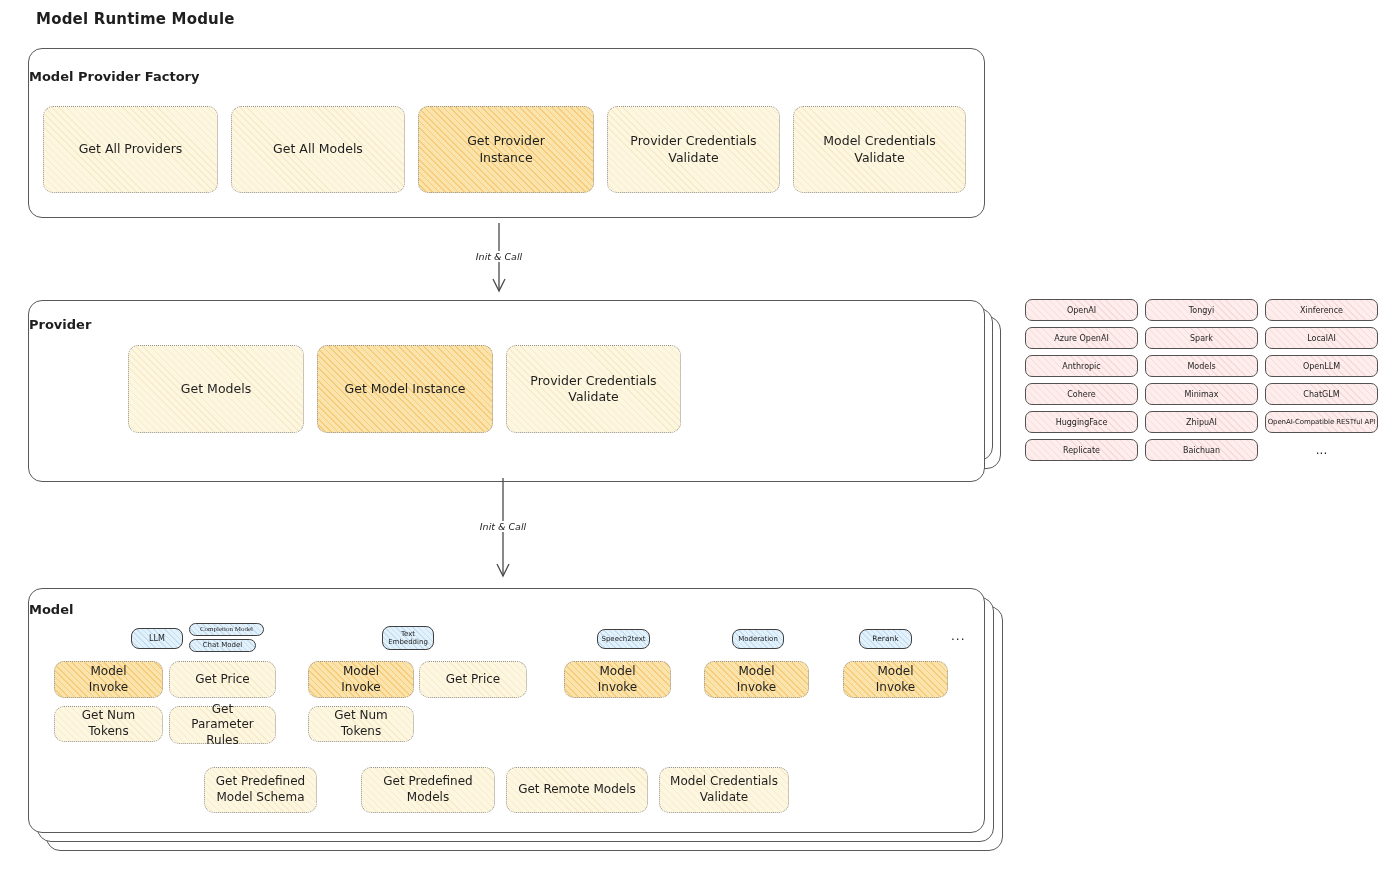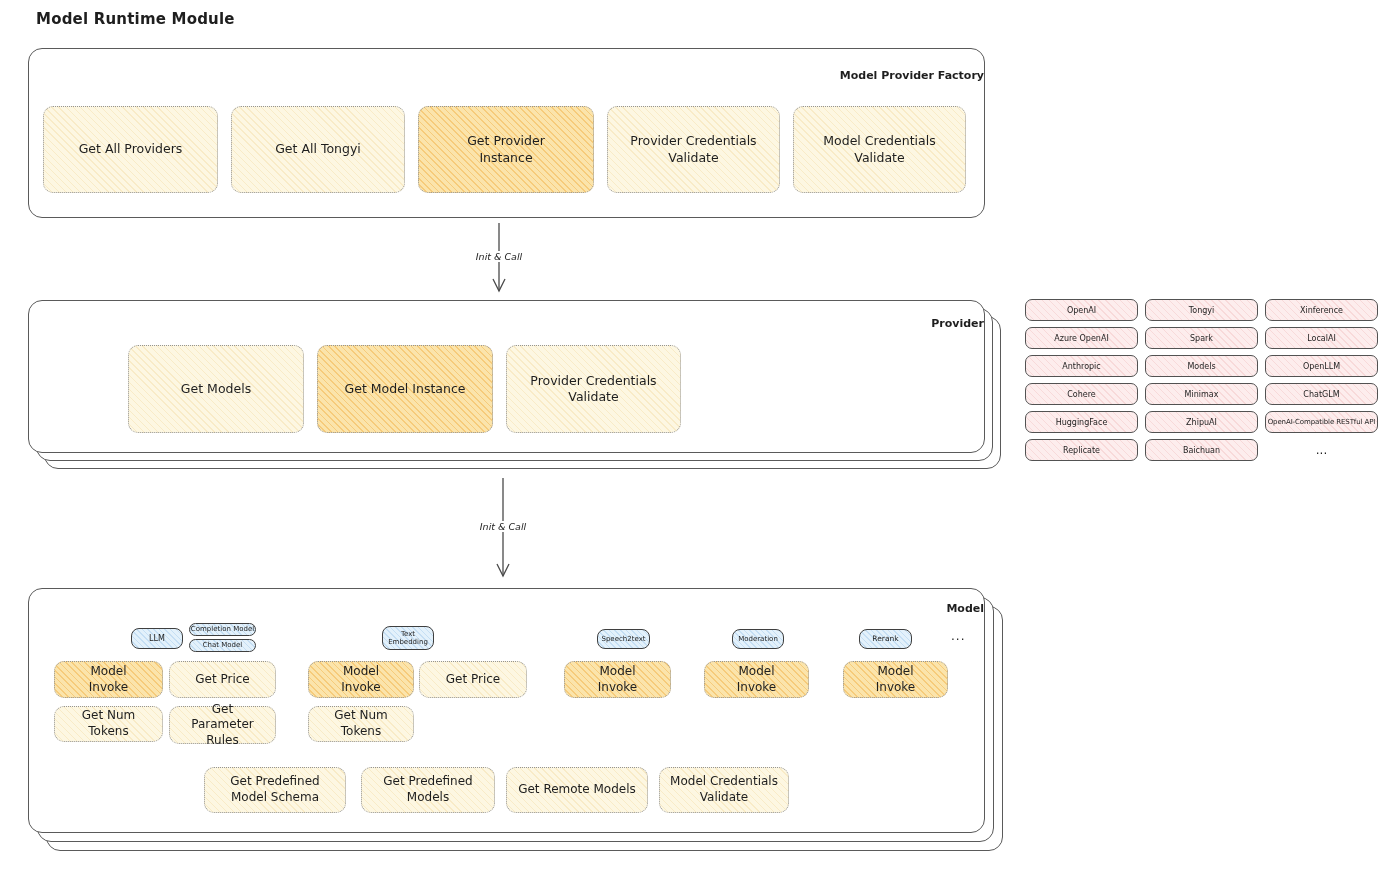--- a/index.html
+++ b/index.html
@@ -1,21 +1,21 @@
 <!DOCTYPE html>
 <html><head>
 <meta charset="utf-8">
 <style>
   html,body{margin:0;padding:0;background:#fff;}
   .canvas{position:relative;width:1393px;height:880px;background:#ffffff;overflow:hidden;
           font-family:"DejaVu Sans",sans-serif;color:#1e1e1e;}
   .page-title{position:absolute;left:36px;top:10px;font-size:15px;font-weight:700;letter-spacing:.2px;}
 
   .frame{position:absolute;background:#fff;border:1.3px solid #5a5a5a;border-radius:14px;box-sizing:border-box;}
-  .frame-title{position:absolute;left:0;width:100%;text-align:right;font-size:11px;font-weight:600;}
+  .frame-title{position:absolute;left:0;width:100%;text-align:left;font-size:13px;font-weight:600;}
 
   .row{position:absolute;display:flex;}
 
   .node{border:1.4px dotted #949494;border-radius:10px;box-sizing:border-box;
         background-color:#fdf7e2;
         background-image:repeating-linear-gradient(45deg,rgba(233,185,90,.20) 0 1px,transparent 1px 5px);
         display:flex;align-items:center;justify-content:center;text-align:center;
         font-size:12.5px;line-height:1.3;padding:2px 20px;}
   .node.hl{background-color:#fbe4ab;
         background-image:repeating-linear-gradient(45deg,rgba(238,165,48,.40) 0 1.2px,transparent 1.2px 4.5px);}
@@ -45,36 +45,36 @@
 <body>
 
 <div class="canvas">
 
   <div class="page-title">Model Runtime Module</div>
 
   <div class="frame" style="left:28px;top:48px;width:957px;height:170px;">
     <div class="frame-title" style="top:20px;">Model Provider Factory</div>
     <div class="row" style="left:14px;top:57px;gap:13px;">
       <div class="node" style="width:175px;height:87px;">Get All Providers</div>
-      <div class="node" style="width:174px;height:87px;">Get All Tongyi</div>
+      <div class="node" style="width:174px;height:87px;">Get All Models</div>
       <div class="node hl" style="width:176px;height:87px;">Get Provider Instance</div>
       <div class="node" style="width:173px;height:87px;">Provider Credentials Validate</div>
       <div class="node" style="width:173px;height:87px;">Model Credentials Validate</div>
     </div>
   </div>
 
   <svg class="arrow" style="left:459px;top:223px;" width="80" height="74">
     <line x1="40" y1="0" x2="40" y2="68" stroke="#4a4a4a" stroke-width="1.3"></line>
     <polyline points="34,56 40,68 46,56" fill="none" stroke="#4a4a4a" stroke-width="1.3"></polyline>
   </svg>
   <div class="arrow-label" style="left:499px;top:251px;">Init &amp; Call</div>
 
   <div class="frame" style="left:44px;top:316px;width:957px;height:153px;"></div>
   <div class="frame" style="left:36px;top:308px;width:957px;height:153px;"></div>
-  <div class="frame" style="left:28px;top:300px;width:957px;height:153px;">
+  <div class="frame" style="left:28px;top:300px;width:957px;height:182px;">
     <div class="frame-title" style="top:16px;">Provider</div>
     <div class="row" style="left:99px;top:44px;gap:13px;">
       <div class="node" style="width:176px;height:88px;padding:2px 20px;">Get Models</div>
       <div class="node hl" style="width:176px;height:88px;padding:2px 12px;">Get Model Instance</div>
       <div class="node" style="width:175px;height:88px;padding:2px 12px;">Provider Credentials Validate</div>
     </div>
   </div>
 
   <div class="logo-grid">
     <div class="pill">OpenAI</div>
@@ -102,40 +102,40 @@
     <polyline points="34,86 40,98 46,86" fill="none" stroke="#4a4a4a" stroke-width="1.3"></polyline>
   </svg>
   <div class="arrow-label" style="left:503px;top:521px;">Init &amp; Call</div>
 
   <div class="frame" style="left:46px;top:606px;width:957px;height:245px;"></div>
   <div class="frame" style="left:37px;top:597px;width:957px;height:245px;"></div>
   <div class="frame" style="left:28px;top:588px;width:957px;height:245px;">
     <div class="frame-title" style="top:13px;">Model</div>
 
     <div class="tag" style="left:102px;top:39px;width:52px;height:21px;font-size:8px;">LLM</div>
-    <div class="tag" style="left:160px;top:34px;width:67px;height:13px;">Completion Model</div>
+    <div class="tag" style="left:160px;top:34px;width:75px;height:13px;font-family:Liberation Serif, serif;">Completion Model</div>
     <div class="tag" style="left:160px;top:50px;width:67px;height:13px;">Chat Model</div>
     <div class="tag" style="left:353px;top:37px;width:52px;height:24px;padding:1px 6px;box-sizing:border-box;">Text Embedding</div>
     <div class="tag" style="left:568px;top:40px;width:53px;height:20px;">Speech2text</div>
     <div class="tag" style="left:703px;top:40px;width:52px;height:20px;">Moderation</div>
     <div class="tag" style="left:830px;top:40px;width:53px;height:20px;font-size:7.5px;">Rerank</div>
     <div class="ellipsis" style="left:922px;top:40px;">...</div>
 
     <div class="node abs hl" style="left:25px;top:72px;width:109px;height:37px;">Model Invoke</div>
     <div class="node abs" style="left:140px;top:72px;width:107px;height:37px;">Get Price</div>
     <div class="node abs" style="left:25px;top:117px;width:109px;height:36px;">Get Num Tokens</div>
     <div class="node abs" style="left:140px;top:117px;width:107px;height:38px;">Get Parameter Rules</div>
 
     <div class="node abs hl" style="left:279px;top:72px;width:106px;height:37px;">Model Invoke</div>
     <div class="node abs" style="left:390px;top:72px;width:108px;height:37px;">Get Price</div>
     <div class="node abs" style="left:279px;top:117px;width:106px;height:36px;">Get Num Tokens</div>
 
     <div class="node abs hl" style="left:535px;top:72px;width:107px;height:37px;">Model Invoke</div>
     <div class="node abs hl" style="left:675px;top:72px;width:105px;height:37px;">Model Invoke</div>
     <div class="node abs hl" style="left:814px;top:72px;width:105px;height:37px;">Model Invoke</div>
 
-    <div class="node abs" style="left:175px;top:178px;width:142px;height:46px;padding:2px 6px;">Get Predefined Model Schema</div>
+    <div class="node abs" style="left:175px;top:178px;width:113px;height:46px;padding:2px 6px;">Get Predefined Model Schema</div>
     <div class="node abs" style="left:332px;top:178px;width:134px;height:46px;padding:2px 6px;">Get Predefined Models</div>
     <div class="node abs" style="left:477px;top:178px;width:142px;height:46px;padding:2px 6px;">Get Remote Models</div>
     <div class="node abs" style="left:630px;top:178px;width:130px;height:46px;padding:2px 6px;">Model Credentials Validate</div>
   </div>
 
 </div>
 
 </body></html>

